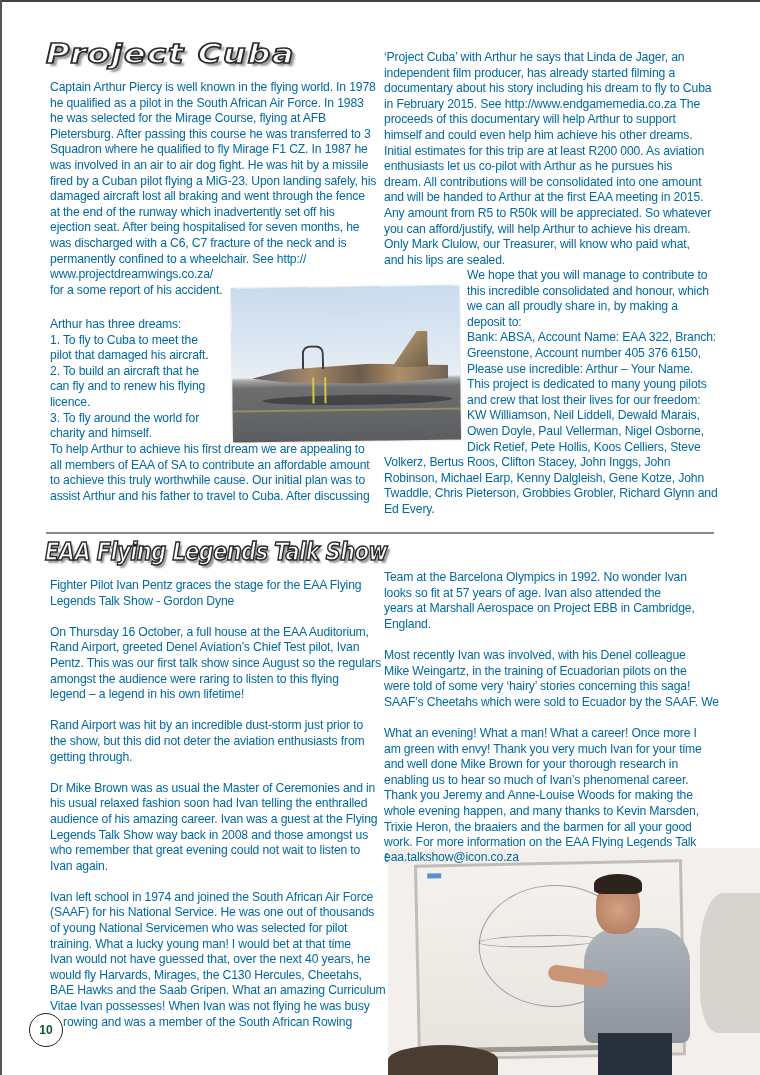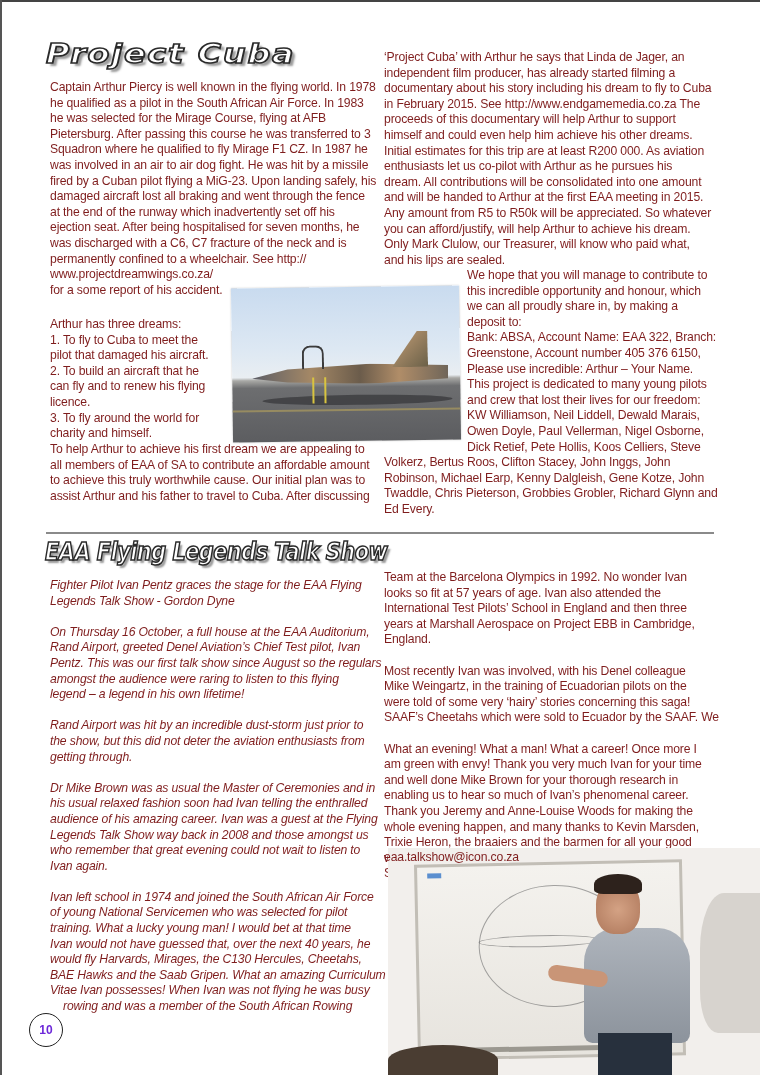--- a/index.html
+++ b/index.html
@@ -6,21 +6,21 @@
     body {
       width: 760px; height: 1075px; position: relative; overflow: hidden;
       background: #ffffff; color: #1a1a1a;
       font-family: "Liberation Sans", sans-serif;
     }
     .page-border-top { position: absolute; left: 0; top: 0; width: 760px; height: 2px; background: #444; }
     .page-border-left { position: absolute; left: 0; top: 0; width: 2px; height: 1075px; background: #555; }
 
     .txt {
       position: absolute; font-size: 12.2px; line-height: 15.6px;
-      letter-spacing: -0.15px; white-space: nowrap; color: #7f1d1d;
+      letter-spacing: -0.15px; white-space: nowrap; color: #0369a1;
     }
     .txt p { margin: 0; }
     .gap { height: 15.6px; }
 
     .headline {
       position: absolute;
       font-family: "DejaVu Sans", sans-serif;
       font-weight: bold; font-style: italic;
       color: #ffffff;
       -webkit-text-stroke: 1.6px #2a2a2a;
@@ -99,21 +99,21 @@
       position: absolute; left: 160px; top: 120px; width: 60px; height: 16px; border-radius: 8px; background: #c99577; transform: rotate(8deg);
     }
     .talk-photo .table-corner {
       position: absolute; left: 0; bottom: 0; width: 110px; height: 30px; background: #4a3d32; border-radius: 50% 50% 0 0;
     }
 
     .page-number {
       position: absolute; left: 29px; top: 1013px; width: 32px; height: 32px;
       border: 1.5px solid #222; border-radius: 50%;
       display: flex; align-items: center; justify-content: center;
-      font-weight: bold; font-size: 12px; color: #6d28d9;
+      font-weight: bold; font-size: 12px; color: #14532d;
     }
   </style>
 </head>
 <body>
 
 <div class="page-border-top"></div>
 <div class="page-border-left"></div>
 
 <div class="headline h1">Project Cuba</div>
 
@@ -173,21 +173,21 @@
   <p>dream. All contributions will be consolidated into one amount</p>
   <p>and will be handed to Arthur at the first EAA meeting in 2015.</p>
   <p>Any amount from R5 to R50k will be appreciated. So whatever</p>
   <p>you can afford/justify, will help Arthur to achieve his dream.</p>
   <p>Only Mark Clulow, our Treasurer, will know who paid what,</p>
   <p>and his lips are sealed.</p>
 </div>
 
 <div class="txt" style="left:467px; top:268px;">
   <p>We hope that you will manage to contribute to</p>
-  <p>this incredible opportunity and honour, which</p>
+  <p>this incredible consolidated and honour, which</p>
   <p>we can all proudly share in, by making a</p>
   <p>deposit to:</p>
   <p>Bank: ABSA, Account Name: EAA 322, Branch:</p>
   <p>Greenstone, Account number 405 376 6150,</p>
   <p>Please use incredible: Arthur – Your Name.</p>
   <p>This project is dedicated to many young pilots</p>
   <p>and crew that lost their lives for our freedom:</p>
   <p>KW Williamson, Neil Liddell, Dewald Marais,</p>
   <p>Owen Doyle, Paul Vellerman, Nigel Osborne,</p>
   <p>Dick Retief, Pete Hollis, Koos Celliers, Steve</p>
@@ -197,21 +197,21 @@
   <p>Volkerz, Bertus Roos, Clifton Stacey, John Inggs, John</p>
   <p>Robinson, Michael Earp, Kenny Dalgleish, Gene Kotze, John</p>
   <p>Twaddle, Chris Pieterson, Grobbies Grobler, Richard Glynn and</p>
   <p>Ed Every.</p>
 </div>
 
 <div class="rule"></div>
 
 <div class="headline h2">EAA Flying Legends Talk Show</div>
 
-<div class="txt" style="left:50px; top:578px;font-style:italic;">
+<div class="txt" style="left:50px; top:578px;">
   <p>Fighter Pilot Ivan Pentz graces the stage for the EAA Flying</p>
   <p>Legends Talk Show - Gordon Dyne</p>
   <div class="gap"></div>
   <p>On Thursday 16 October, a full house at the EAA Auditorium,</p>
   <p>Rand Airport, greeted Denel Aviation’s Chief Test pilot, Ivan</p>
   <p>Pentz. This was our first talk show since August so the regulars</p>
   <p>amongst the audience were raring to listen to this flying</p>
   <p>legend – a legend in his own lifetime!</p>
   <div class="gap"></div>
   <p>Rand Airport was hit by an incredible dust-storm just prior to</p>
@@ -219,33 +219,33 @@
   <p>getting through.</p>
   <div class="gap"></div>
   <p>Dr Mike Brown was as usual the Master of Ceremonies and in</p>
   <p>his usual relaxed fashion soon had Ivan telling the enthralled</p>
   <p>audience of his amazing career. Ivan was a guest at the Flying</p>
   <p>Legends Talk Show way back in 2008 and those amongst us</p>
   <p>who remember that great evening could not wait to listen to</p>
   <p>Ivan again.</p>
   <div class="gap"></div>
   <p>Ivan left school in 1974 and joined the South African Air Force</p>
+  <p>(SAAF) for his National Service. He was one out of thousands</p>
   <p>of young National Servicemen who was selected for pilot</p>
   <p>training.  What a lucky young man!  I would bet at that time</p>
   <p>Ivan would not have guessed that, over the next 40 years, he</p>
   <p>would fly Harvards, Mirages, the C130 Hercules, Cheetahs,</p>
   <p>BAE Hawks and the Saab Gripen. What an amazing Curriculum</p>
   <p>Vitae Ivan possesses! When Ivan was not flying he was busy</p>
   <p style="padding-left:13px;">rowing and was a member of the South African Rowing</p>
 </div>
 
 <div class="txt" style="left:384px; top:570px;">
   <p>Team at the Barcelona Olympics in 1992. No wonder Ivan</p>
   <p>looks so fit at 57 years of age. Ivan also attended the</p>
-  <p>International Test Pilots’ School in England and then three</p>
   <p>years at Marshall Aerospace on Project EBB in Cambridge,</p>
   <p>England.</p>
   <div class="gap"></div>
   <p>Most recently Ivan was involved, with his Denel colleague</p>
   <p>Mike Weingartz, in the training of Ecuadorian pilots on the</p>
   <p>were told of some very ‘hairy’ stories concerning this saga!</p>
   <p>SAAF’s Cheetahs which were sold to Ecuador by the SAAF. We</p>
   <div class="gap"></div>
   <p>What an evening! What a man! What a career! Once more I</p>
   <p>am green with envy! Thank you very much Ivan for your time</p>

